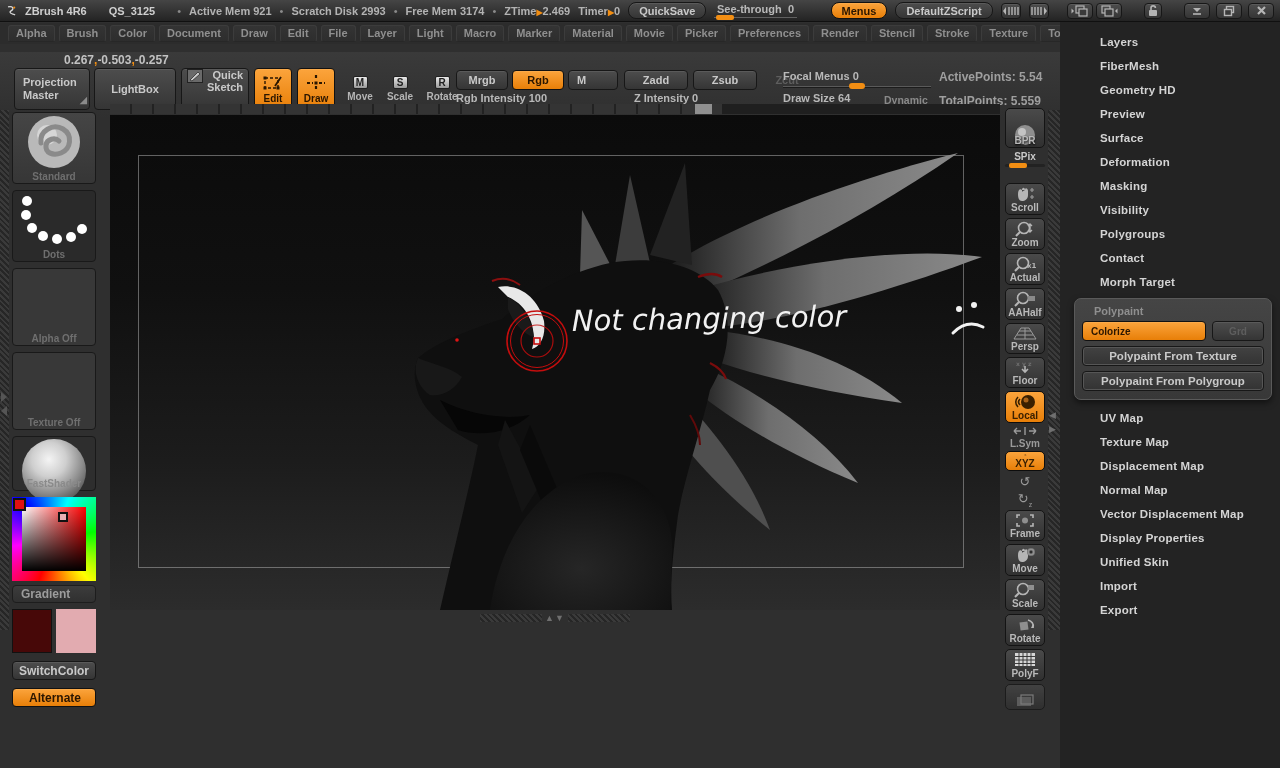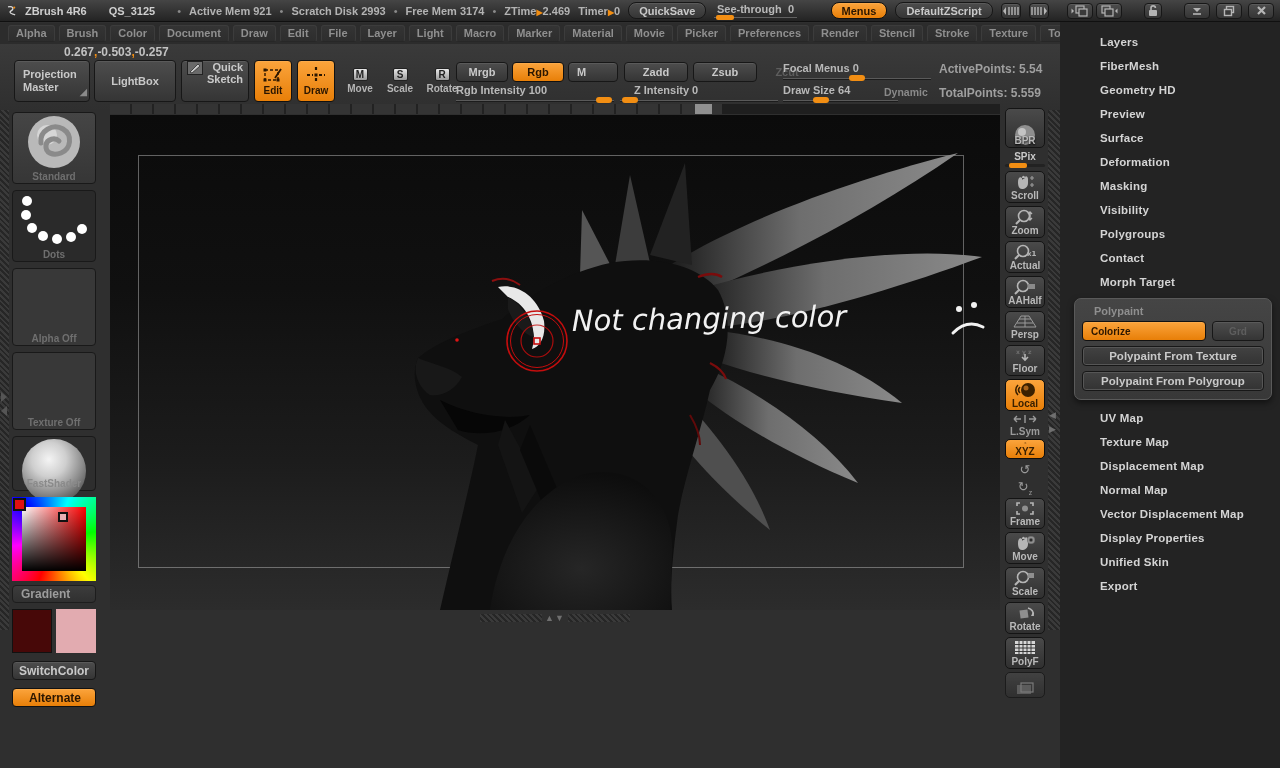--- a/index.html
+++ b/index.html
@@ -42,21 +42,21 @@
     border-radius:2px; background:#f28e13; }
 
   
   #menubar { position:absolute; left:0; top:23px; width:1040px; height:21px;
     background:#2c2c2c; display:flex; align-items:center; gap:4px; padding:0 8px; }
   .menu-item { border:1px solid #3c3c3c; border-bottom-color:#272727; border-radius:3px;
     color:#8f8f8f; font-size:11px; font-weight:bold; padding:1px 7px 2px;
     background:linear-gradient(#343434,#2d2d2d); white-space:nowrap; cursor:pointer; }
 
   
-  #topshelf { position:absolute; left:0; top:44px; width:1173px; height:66px;
+  #topshelf { position:absolute; left:0; top:52px; width:1173px; height:66px;
     background:linear-gradient(#3a3a3a,#2f2f2f); }
   #coords { position:absolute; left:64px; top:1px; font-size:12px; font-weight:bold; color:#c2c2c2; }
   #coords .sep { color:#f28e13; }
   .shelf-big { position:absolute; top:16px; height:42px; flex-direction:column;
     align-items:flex-start; justify-content:center; padding:0 8px; line-height:13px; }
   .tool-toggle { position:absolute; top:16px; height:42px; width:38px; flex-direction:column;
     gap:2px; font-size:10px; }
   .mini-btn { position:absolute; top:18px; height:20px; font-size:11px; }
   .corner-fold { position:absolute; right:2px; bottom:2px; color:#8a8a8a; font-size:9px; }
   .letter-tile { width:15px; height:13px; background:linear-gradient(#e8e8e8,#9a9a9a);
@@ -110,21 +110,21 @@
   
   #right-shelf { position:absolute; left:1002px; top:108px; width:46px; height:660px;
     display:flex; flex-direction:column; align-items:center; }
   .rs-btn { width:40px; border-radius:5px; background:linear-gradient(#4a4a4a,#303030);
     border:1px solid #141414; color:#b9b9b9; font-size:10px; font-weight:bold;
     display:flex; flex-direction:column; align-items:center; justify-content:flex-end;
     padding:2px 0 1px; margin-bottom:3px; cursor:pointer; }
   .rs-btn.orange { background:linear-gradient(#fba43c,#e87f08); color:#3a2000; border-color:#0d0d0d; }
   .rs-btn svg { display:block; }
   .rs-plain { color:#9a9a9a; margin-bottom:2px; }
-  #spix { width:40px; text-align:center; color:#c9c9c9; font-size:10px; font-weight:bold; margin-bottom:4px; }
+  #spix { width:40px; text-align:center; color:#c9c9c9; font-size:10px; font-weight:bold; margin-bottom:16px; }
   #spix .mini { position:relative; height:3px; background:#222; margin-top:2px; border-radius:2px; }
   #spix .mini i { position:absolute; left:4px; top:-1px; width:18px; height:5px; background:#f28e13; border-radius:2px; }
 
   
   #tool-panel { position:absolute; left:1060px; top:22px; width:220px; height:746px; background:#232323; }
   .tp-item { color:#d4d4d4; font-size:11.5px; font-weight:bold; letter-spacing:.2px;
     padding:6px 0 6px 40px; white-space:nowrap; cursor:pointer; }
   #polypaint { margin:4px 8px 6px 14px; background:linear-gradient(#454545,#383838);
     border:1px solid #5a5a5a; border-radius:7px; box-shadow:0 3px 6px rgba(0,0,0,.5);
     padding:4px 7px 8px; }
@@ -622,17 +622,18 @@
     </div>
     <div>
 
     <div class="tp-item">UV Map</div>
         <div class="tp-item">Texture Map</div>
         <div class="tp-item">Displacement Map</div>
         <div class="tp-item">Normal Map</div>
         <div class="tp-item">Vector Displacement Map</div>
         <div class="tp-item">Display Properties</div>
         <div class="tp-item">Unified Skin</div>
+        <div class="tp-item">Import</div>
         <div class="tp-item">Export</div>
       </div>
   </div>
 
 </div>
 
 </body></html>

